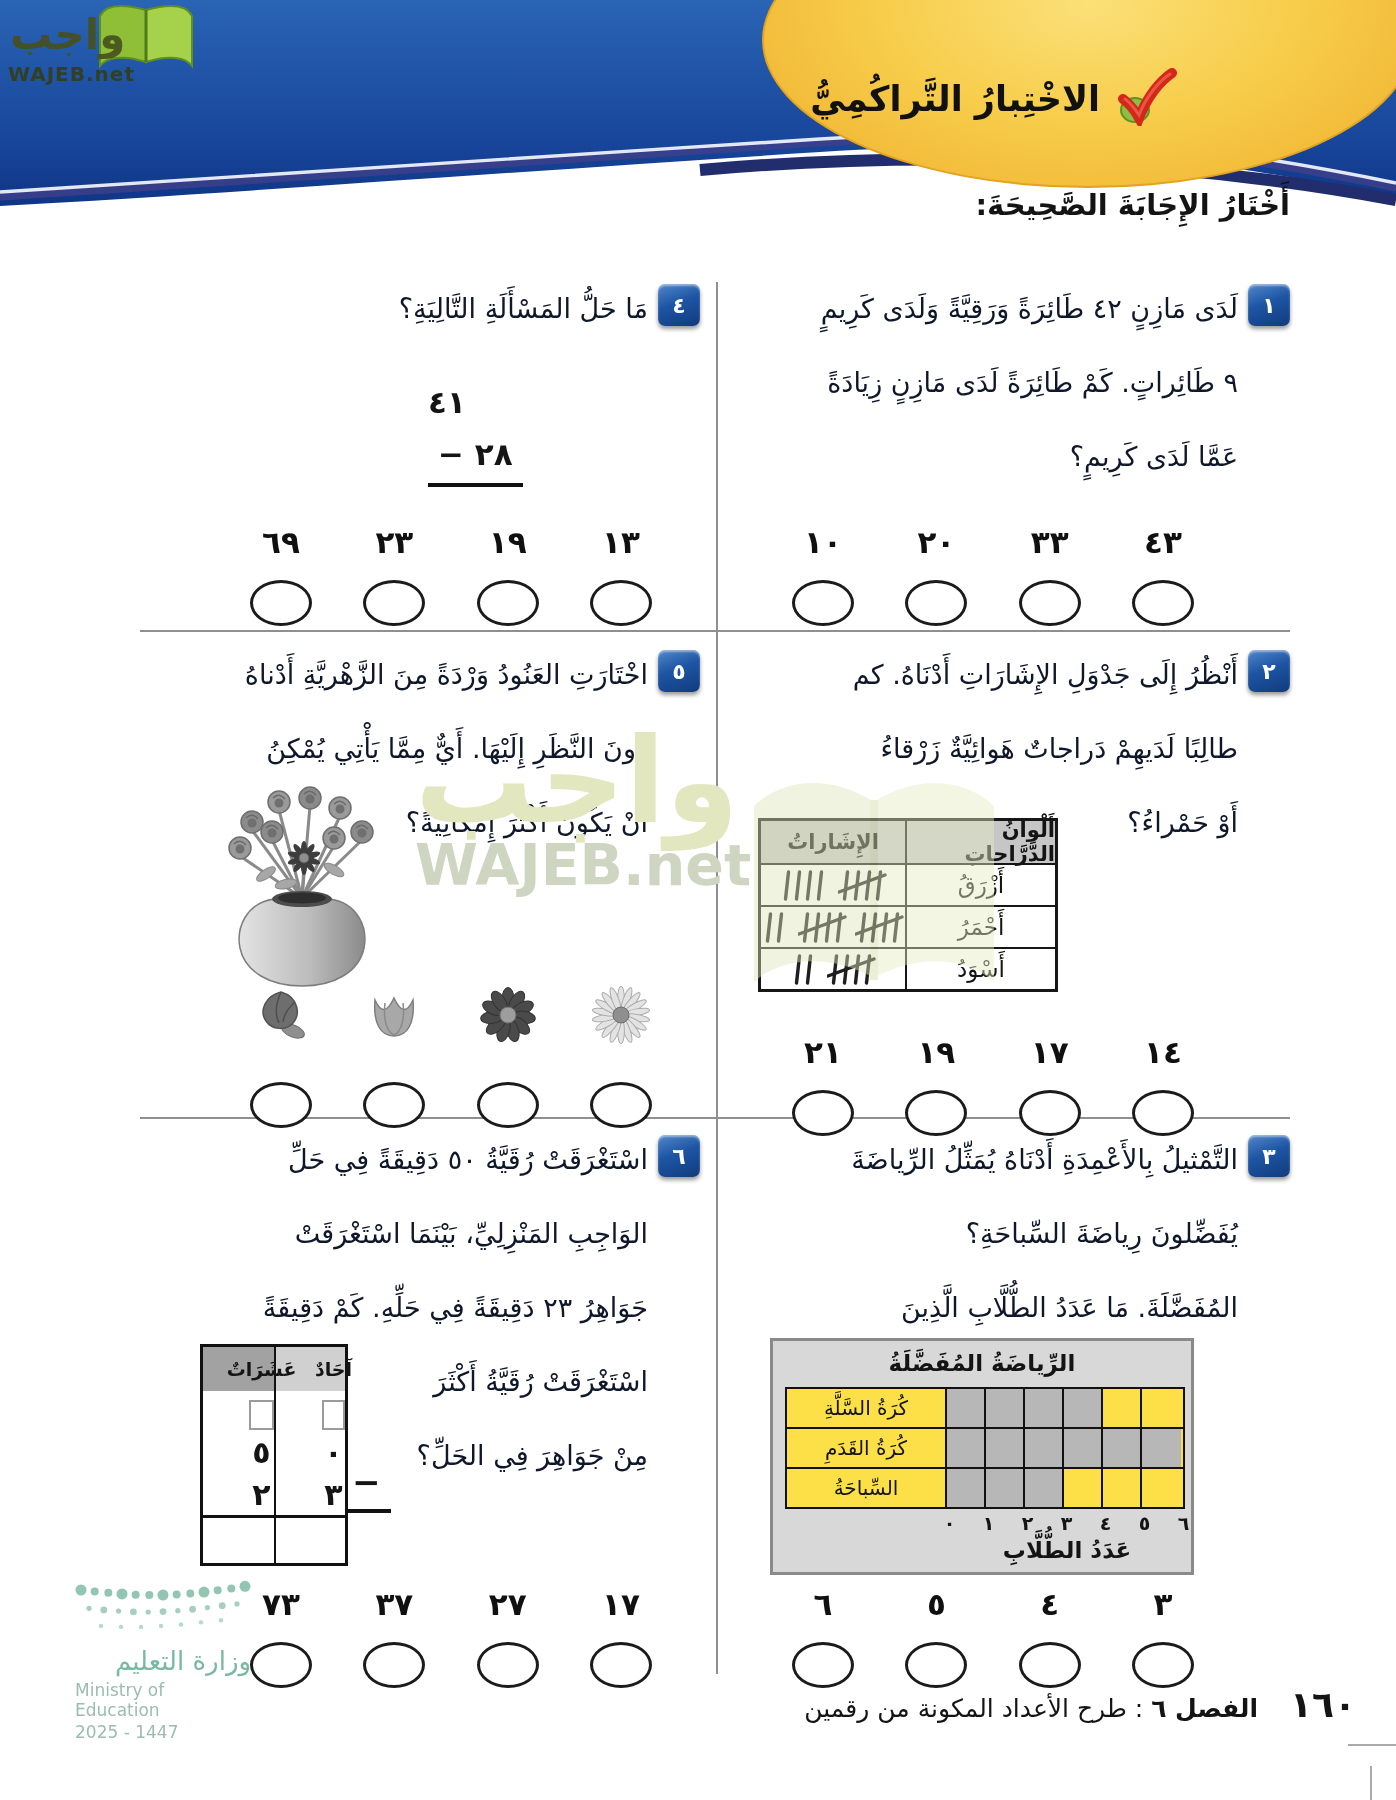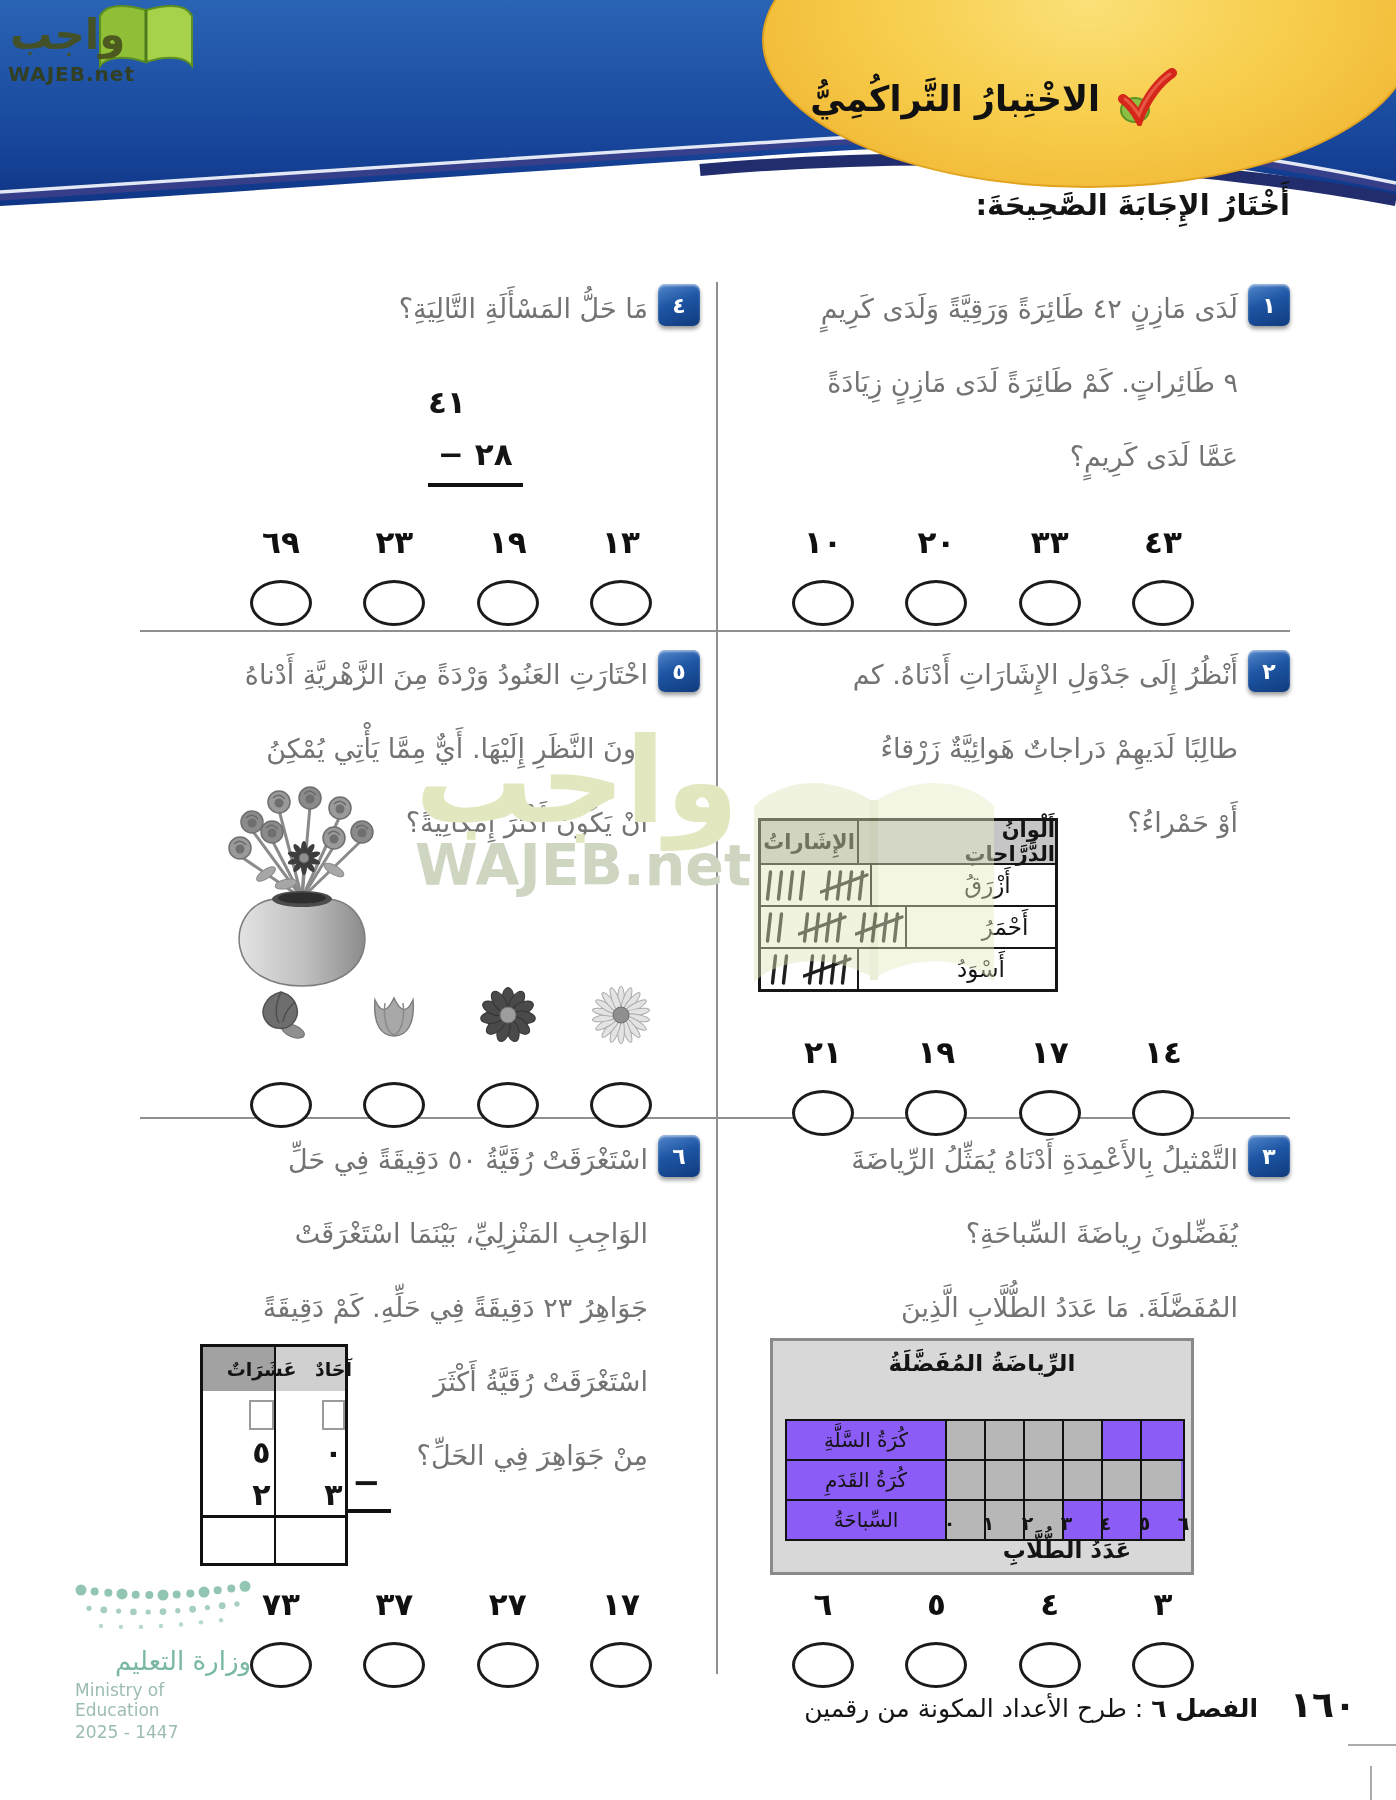--- a/index.html
+++ b/index.html
@@ -26,49 +26,49 @@
   .vline{position:absolute;left:716px;top:282px;width:2px;height:1392px;background:#8f8f8f;z-index:4;}
   .hline{position:absolute;left:140px;width:1150px;height:2px;background:#8f8f8f;z-index:4;}
   .mark{position:absolute;background:#ababab;z-index:0;}
 
   
   .badge{position:absolute;width:42px;height:42px;border-radius:7px;z-index:5;
       background:linear-gradient(160deg,#5488cb 0%,#1d55a4 45%,#113b7d 100%);
       box-shadow:0 3px 4px rgba(0,0,0,.4), inset 0 2px 2px rgba(255,255,255,.45);
       color:#fff;font-size:22px;font-weight:bold;display:flex;align-items:center;justify-content:center;}
   .qtext{position:absolute;direction:rtl;text-align:right;font-size:27px;line-height:74px;
-      color:#737373;white-space:nowrap;z-index:5;}
+      color:#0f172a;white-space:nowrap;z-index:5;}
 
   .opts{position:absolute;width:432px;display:flex;direction:rtl;justify-content:space-between;z-index:5;}
   .slot{width:92px;text-align:center;}
   .opt-num{font-size:31px;font-weight:bold;color:#101010;}
   .oval{width:56px;height:40px;border:3px solid #1b1b1b;border-radius:50%;margin:20px auto 0;background:#fff;}
   .flower-slot .oval{margin-top:34px;}
 
   
   .q4-math{position:absolute;left:428px;top:370px;width:130px;z-index:5;}
   .q4-math .m1{font-size:31px;font-weight:bold;height:64px;line-height:64px;}
   .q4-math .m2{display:inline-block;font-size:31px;font-weight:bold;direction:ltr;
       padding:0 10px 9px;border-bottom:4px solid #111;line-height:40px;}
 
   
   .tally-table{position:absolute;left:758px;top:818px;width:300px;border:3px solid #161616;
       background:#fff;direction:rtl;z-index:5;box-sizing:border-box;}
   .tt-row{display:flex;border-top:2.5px solid #161616;height:40px;}
   .tt-row.head{border-top:none;background:#c6c6c6;height:42px;}
   .tt-c1{width:148px;border-left:2.5px solid #161616;display:flex;align-items:center;
-      justify-content:center;font-size:23px;padding-left:48px;}
+      justify-content:center;font-size:23px;}
   .tt-row.head .tt-c1{font-weight:bold;font-size:21px;}
   .tt-c2{flex:1;display:flex;direction:rtl;align-items:center;justify-content:center;gap:7px;font-weight:bold;font-size:21px;}
 
   
   .chart{position:absolute;left:770px;top:1338px;width:424px;height:237px;background:#d8d8d8;
       border:3px solid #8a8a8a;box-sizing:border-box;z-index:5;}
   .chart-title{text-align:center;font-size:23px;font-weight:bold;padding-top:9px;direction:rtl;}
-  #chart-grid{position:absolute;left:12px;top:46px;border:2.5px solid #111;background:#8b5cf6;width:396px;box-sizing:content-box;margin-top:32px;}
+  #chart-grid{position:absolute;left:12px;top:46px;border:2.5px solid #111;background:#fde047;width:396px;box-sizing:content-box;}
   .crow{display:flex;height:38px;border-top:2px solid #111;}
   .crow:first-child{border-top:none;}
   .clabel{width:160px;border-right:2px solid #111;display:flex;align-items:center;justify-content:center;
       font-size:20px;direction:rtl;box-sizing:border-box;}
   .ccell{width:39px;border-right:2px solid #111;box-sizing:border-box;}
   .ccell:last-child{border-right:none;}
   .ccell.shaded{background:#b7b7b7;}
   #chart-ticks{position:absolute;left:0;top:171px;width:100%;height:24px;}
   .ctick{position:absolute;transform:translateX(-50%);font-size:19px;font-weight:bold;}
   .chart-xlabel{position:absolute;left:174px;top:196px;width:240px;text-align:center;

